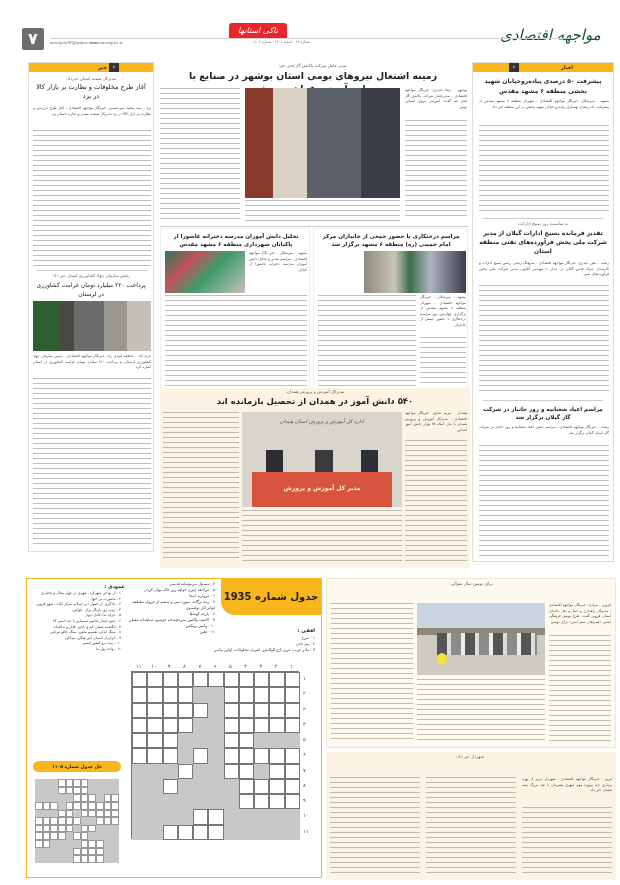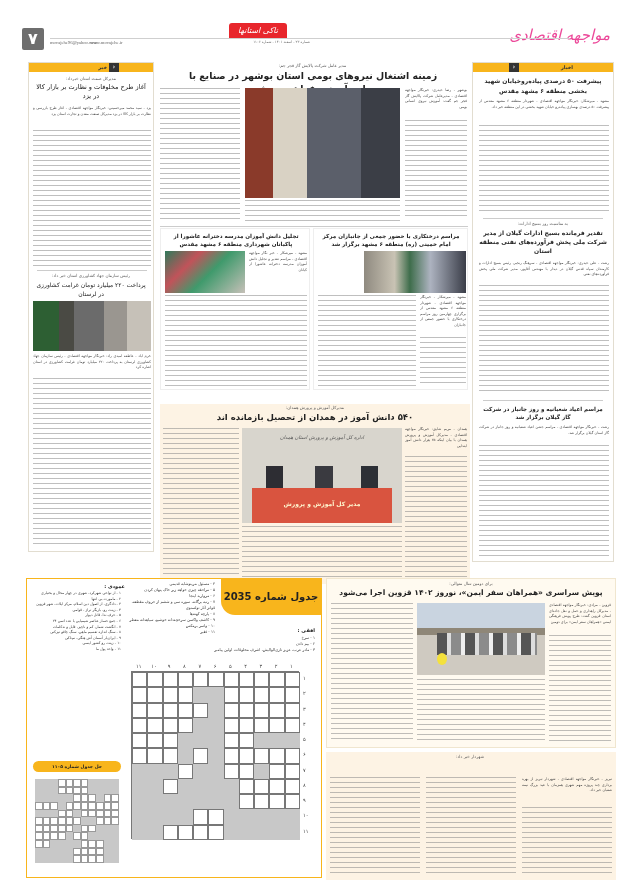--- a/index.html
+++ b/index.html
@@ -12,21 +12,21 @@
   .hl { font-weight: bold; text-align: center; color: #222; }
   .box { border: 1px solid #e2ddd0; background: #fff; }
   .photo { background: linear-gradient(160deg,#6d6b66,#a8a298 40%,#52504c 75%,#8c8679); }
   .yellow { background: #f8b51c; }
   .grid-cell { position: absolute; border: 0.5px solid #777; }
 </style>
 </head>
 <body>
 
 <div class="abs" style="left:0;top:0;width:620px;height:50px;">
-  <div class="abs" style="right:10px;top:26px;width:110px;height:20px;font-family:'DejaVu Serif',serif;font-size:15px;font-style:italic;color:#ec4899;text-align:right;">مواجهه اقتصادی</div>
+  <div class="abs" style="right:10px;top:26px;width:110px;height:20px;font-family:'DejaVu Serif',serif;font-size:15px;font-style:italic;color:#14532d;text-align:left;">مواجهه اقتصادی</div>
   <div class="abs" style="left:229px;top:23px;width:58px;height:15px;background:#e8262c;color:#fff;border-radius:3px 3px 0 0;font-size:8px;font-style:italic;text-align:center;line-height:15px;font-family:'DejaVu Serif',serif;">ناکی استانها</div>
   <div class="abs" style="left:50px;top:38px;width:520px;height:1px;background:#cfcfcf;"></div>
   <div class="abs" style="left:200px;top:40px;width:110px;font-size:3.5px;color:#666;">شماره ۲۳ - اسفند ۱۴۰۱ - شماره ۱۱۰۶</div>
   <div class="abs" style="left:90px;top:40px;width:80px;font-size:4.6px;color:#666;direction:ltr;text-align:left;font-family:'Liberation Serif',serif;">www.movajehe.ir</div>
   <div class="abs" style="left:50px;top:40px;width:70px;font-size:4.6px;color:#666;direction:ltr;text-align:left;font-family:'Liberation Serif',serif;">movajehe96@yahoo.com</div>
   <div class="abs" style="left:22px;top:28px;width:22px;height:22px;background:#6e6e6e;color:#fff;font-size:16px;font-weight:bold;text-align:center;line-height:22px;border-radius:2px;">۷</div>
 </div>
 
 <div class="abs box" style="left:472px;top:62px;width:142px;height:500px;">
   <div class="abs yellow" style="left:0;top:0;width:140px;height:9px;">
@@ -65,21 +65,21 @@
   <div class="abs lines" style="left:106px;top:108px;width:46px;height:50px;"></div>
 </div>
 
 <div class="abs box" style="left:160px;top:228px;width:150px;height:162px;border-color:#eee;">
   <div class="abs hl" style="left:4px;top:3px;width:142px;font-size:5.6px;line-height:8px;">تجلیل دانش آموزان مدرسه دخترانه عاشورا از پاکبانان شهرداری منطقه ۶ مشهد مقدس</div>
   <div class="abs photo" style="left:4px;top:22px;width:80px;height:42px;background:linear-gradient(135deg,#2f7a5b,#c1535a 30%,#3f9a6c 55%,#c6c0b8);"></div>
   <div class="abs txt" style="left:88px;top:22px;width:58px;height:42px;">مشهد - میرشکار - خبر نگار مواجهه اقتصادی - مراسم تقدیر و تجلیل دانش آموزان مدرسه دخترانه عاشورا از کیانان</div>
   <div class="abs lines" style="left:4px;top:66px;width:142px;height:92px;"></div>
 </div>
 
-<div class="abs" style="left:160px;top:404px;width:310px;height:180px;background:#fdf3e4;">
+<div class="abs" style="left:160px;top:388px;width:310px;height:180px;background:#fdf3e4;">
   <div class="abs kicker" style="left:0;top:1px;width:310px;">مدیرکل آموزش و پرورش همدان:</div>
   <div class="abs hl" style="left:0;top:7px;width:310px;font-size:8.5px;line-height:12px;">۵۴۰ دانش آموز در همدان از تحصیل بازمانده اند</div>
   <div class="abs txt" style="left:245px;top:23px;width:62px;height:26px;">همدان - مریم شایق: خبرنگار مواجهه اقتصادی - مدیرکل آموزش و پرورش همدان با بیان اینکه ۲۵ هزار دانش آموز ابتدایی</div>
   <div class="abs lines" style="left:245px;top:52px;width:62px;height:122px;"></div>
   <div class="abs" style="left:82px;top:24px;width:160px;height:95px;background:#d8d5cd;">
     <div class="abs" style="left:0;top:6px;width:160px;font-size:5px;text-align:center;color:#555;font-style:italic;">اداره کل آموزش و پرورش استان همدان</div>
     <div class="abs" style="left:10px;top:38px;width:140px;height:22px;background:linear-gradient(90deg,transparent 10%,#2d2d33 10% 22%,transparent 22% 45%,#3a3a40 45% 58%,transparent 58% 78%,#2d3036 78% 90%,transparent 90%);"></div>
     <div class="abs" style="left:10px;top:60px;width:140px;height:35px;background:#d9543f;">
       <div style="font-size:6px;color:#fff8d0;text-align:center;margin-top:12px;font-weight:bold;">مدیر کل آموزش و پرورش</div>
     </div>
@@ -100,42 +100,41 @@
   <div class="abs" style="left:8px;top:207px;width:110px;height:1px;background:#ccc;"></div>
   <div class="abs kicker" style="left:4px;top:210px;width:116px;">رئیس سازمان جهاد کشاورزی استان خبر داد:</div>
   <div class="abs hl" style="left:4px;top:217px;width:116px;font-size:6px;line-height:9px;font-weight:normal;">پرداخت ۲۲۰ میلیارد تومان غرامت کشاورزی در لرستان</div>
   <div class="abs photo" style="left:4px;top:238px;width:118px;height:50px;background:linear-gradient(90deg,#2d5f33 0 22%,#4a4a44 22% 35%,#6b6b6b 35% 60%,#9a9690 60% 80%,#c6c1b8 80%);"></div>
   <div class="abs txt" style="left:4px;top:291px;width:118px;height:22px;">خرم آباد - عاطفه امیدی راد: خبرنگار مواجهه اقتصادی - رئیس سازمان جهاد کشاورزی لرستان به پرداخت ۲۲۰ میلیارد تومان غرامت کشاورزی در استان اشاره کرد</div>
   <div class="abs lines" style="left:4px;top:315px;width:118px;height:170px;"></div>
 </div>
 
 <div class="abs" style="left:326px;top:578px;width:290px;height:170px;background:#fffaf0;border:1px solid #f0e6cf;">
   <div class="abs kicker" style="left:0;top:2px;width:288px;">برای دومین سال متوالی:</div>
-  <div class="abs hl" style="left:0;top:8px;width:288px;font-size:7.5px;line-height:11px;">پویش سراسری «همراهان سفر ایمن»، نوروز ۱۴۰۲ قزوین اجرا می‌شود</div>
   <div class="abs txt" style="left:222px;top:24px;width:62px;height:30px;">قزوین - مرادی: خبرنگار مواجهه اقتصادی - مدیرکل راهداری و حمل و نقل جاده‌ای استان قزوین گفت: طرح پویش فرهنگی ایمنی «همراهان سفر ایمن» برای دومین</div>
   <div class="abs lines" style="left:222px;top:56px;width:62px;height:108px;"></div>
   <div class="abs" style="left:90px;top:24px;width:128px;height:72px;background:linear-gradient(180deg,#c9d4e0 0 35%,#8f8778 35% 45%,#cfcac1 45%);">
     <div class="abs" style="left:20px;top:30px;width:100px;height:22px;background:repeating-linear-gradient(90deg,#555 0 10px,#ddd 10px 14px,#8b8b8b 14px 24px,#eee 24px 28px);"></div>
     <div class="abs" style="left:20px;top:50px;width:10px;height:12px;background:#f4e13c;border-radius:50%;"></div>
   </div>
   <div class="abs lines" style="left:4px;top:24px;width:82px;height:140px;"></div>
   <div class="abs lines" style="left:90px;top:100px;width:128px;height:64px;"></div>
 </div>
 
 <div class="abs" style="left:326px;top:752px;width:290px;height:128px;background:#fdf3e4;">
   <div class="abs kicker" style="left:0;top:2px;width:288px;">شهردار خبر داد:</div>
   <div class="abs txt" style="left:196px;top:25px;width:90px;height:28px;">تبریز - خبرنگار مواجهه اقتصادی - شهردار تبریز از بهره برداری چند پروژه مهم شهری همزمان با عید بزرگ نیمه شعبان خبر داد.</div>
   <div class="abs lines" style="left:196px;top:55px;width:90px;height:68px;"></div>
   <div class="abs lines" style="left:100px;top:25px;width:90px;height:98px;"></div>
   <div class="abs lines" style="left:4px;top:25px;width:90px;height:98px;"></div>
 </div>
 
 <div class="abs" style="left:26px;top:578px;width:296px;height:300px;border:1.5px solid #f8b51c;background:#fff;">
   <div class="abs yellow" style="right:0;top:0;width:100px;height:36px;border-radius:0 0 0 14px;">
-    <div style="font-size:10px;font-weight:bold;color:#222;text-align:center;line-height:36px;">جدول شماره 2035</div>
+    <div style="font-size:10px;font-weight:bold;color:#222;text-align:center;line-height:36px;">جدول شماره 1935</div>
   </div>
   <div class="abs" style="right:6px;top:48px;font-size:5px;font-weight:bold;">افقی :</div>
   <div class="abs" style="right:6px;top:56px;width:104px;font-size:3.8px;line-height:6px;color:#333;">
     <div>۱ - سرخ</div>
     <div>۲ - بیم دادن</div>
     <div>۳ - مادر عرب، عزیز تازی‌الوالیش، اشرف مخلوقات، اولین پیامبر</div>
   </div>
   <div class="abs" style="right:106px;top:2px;width:90px;font-size:3.8px;line-height:6px;color:#333;">
     <div>۴ - مسئول مرینوشابه قدیمی</div>
     <div>۵ - مراحقه چیزی خواهد زیر خاک پنهان کردن</div>

